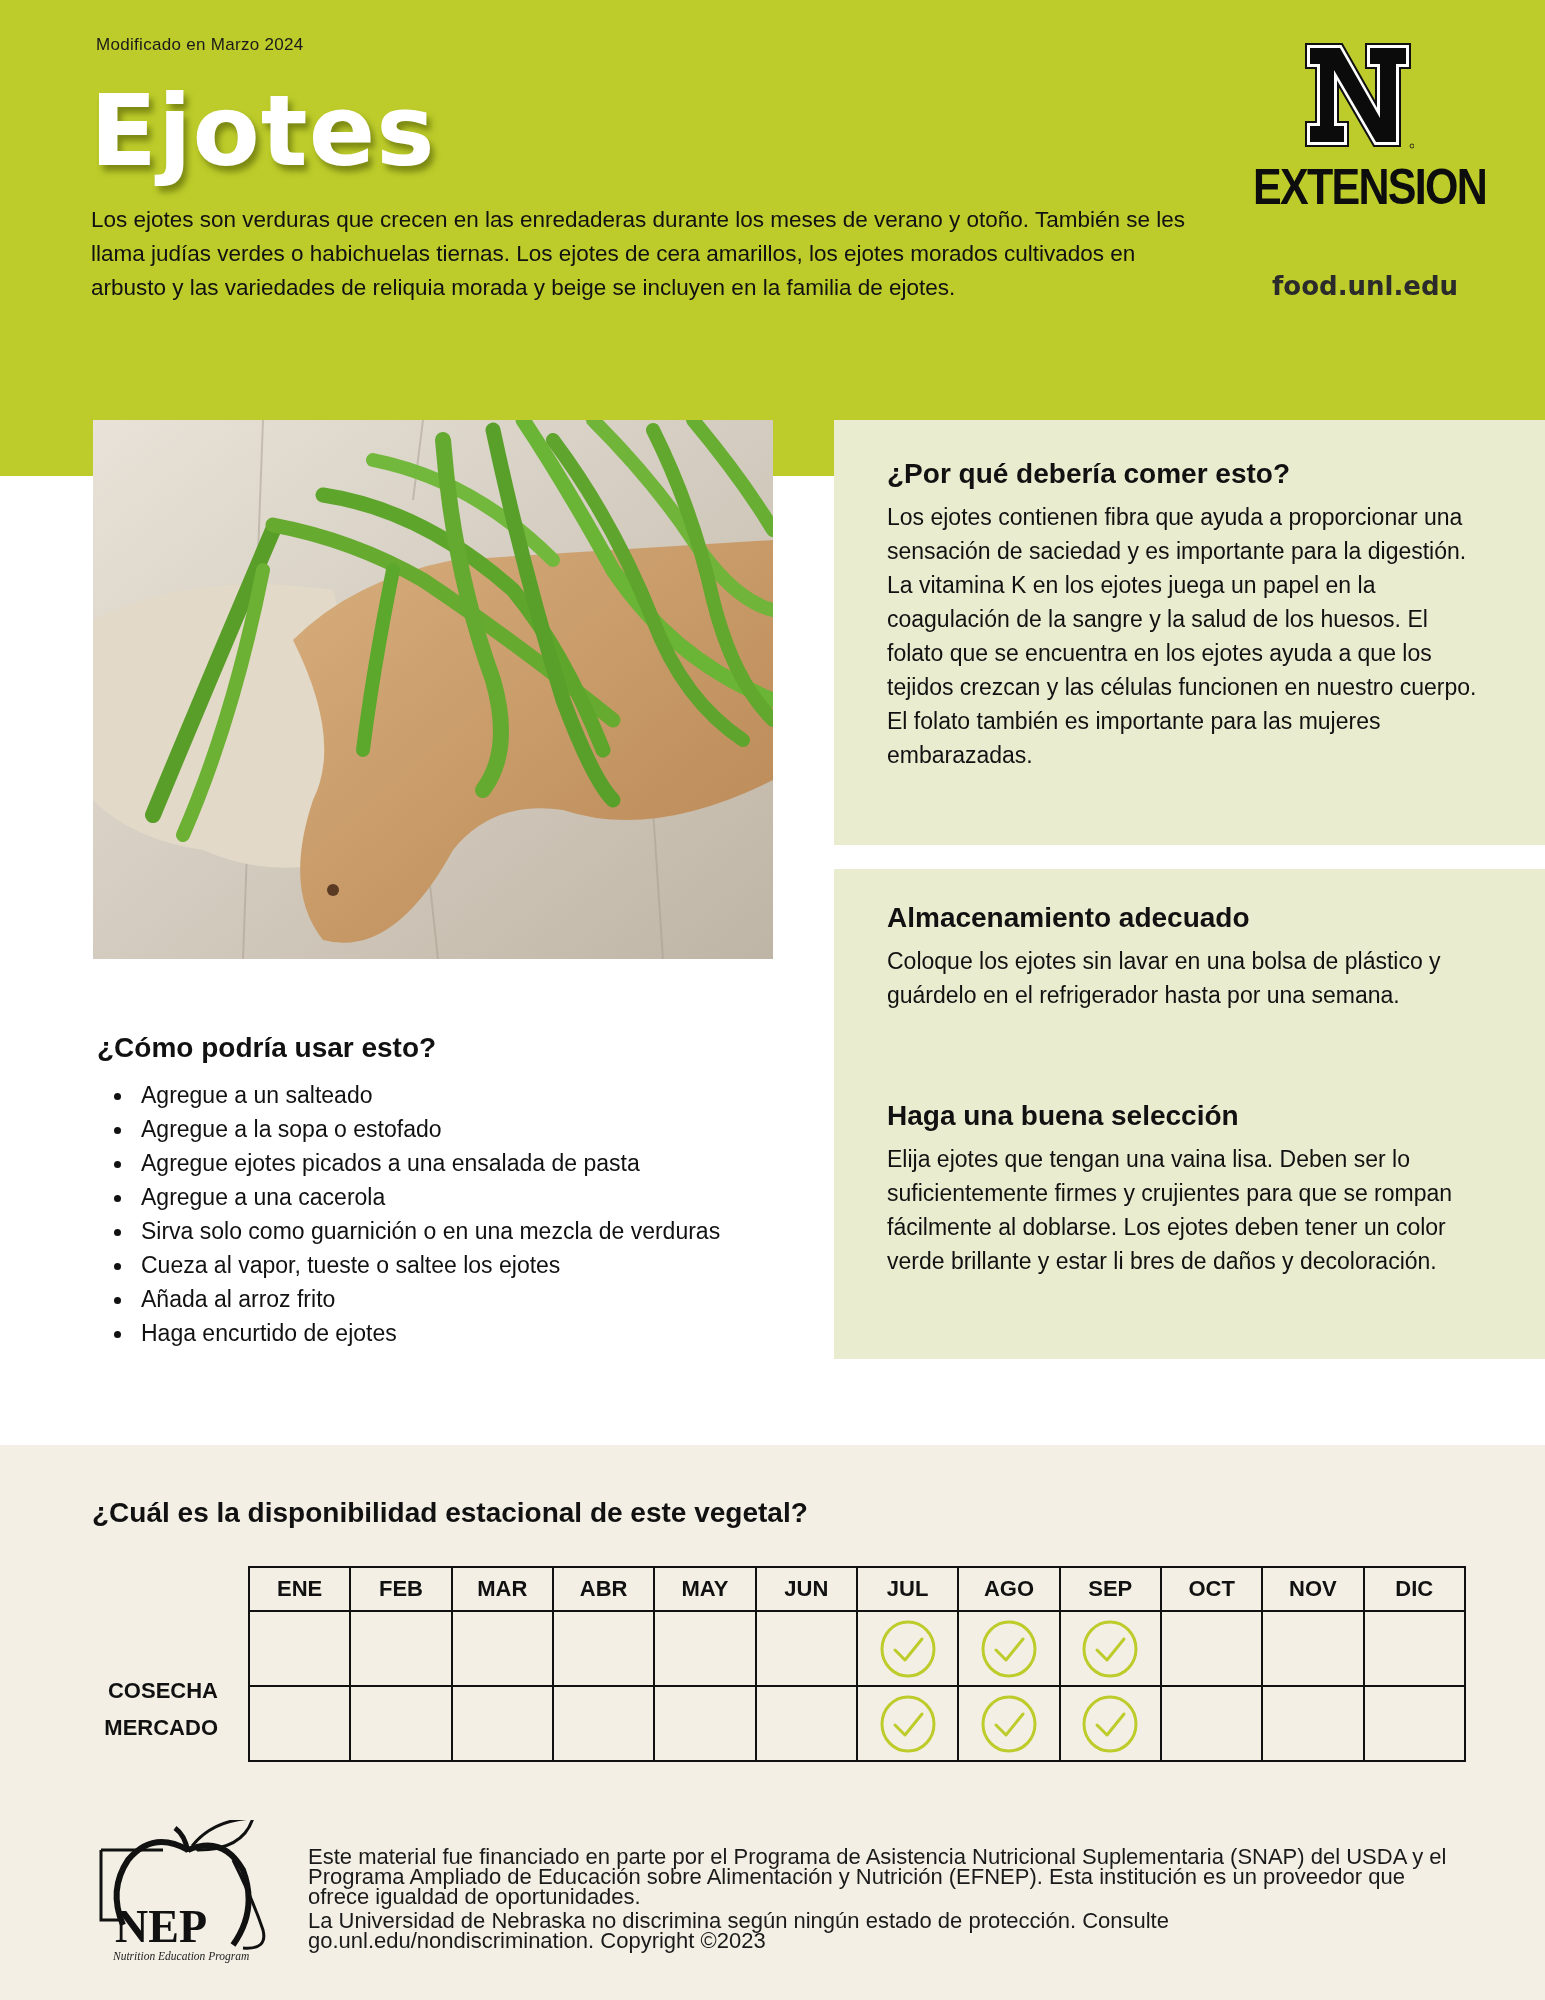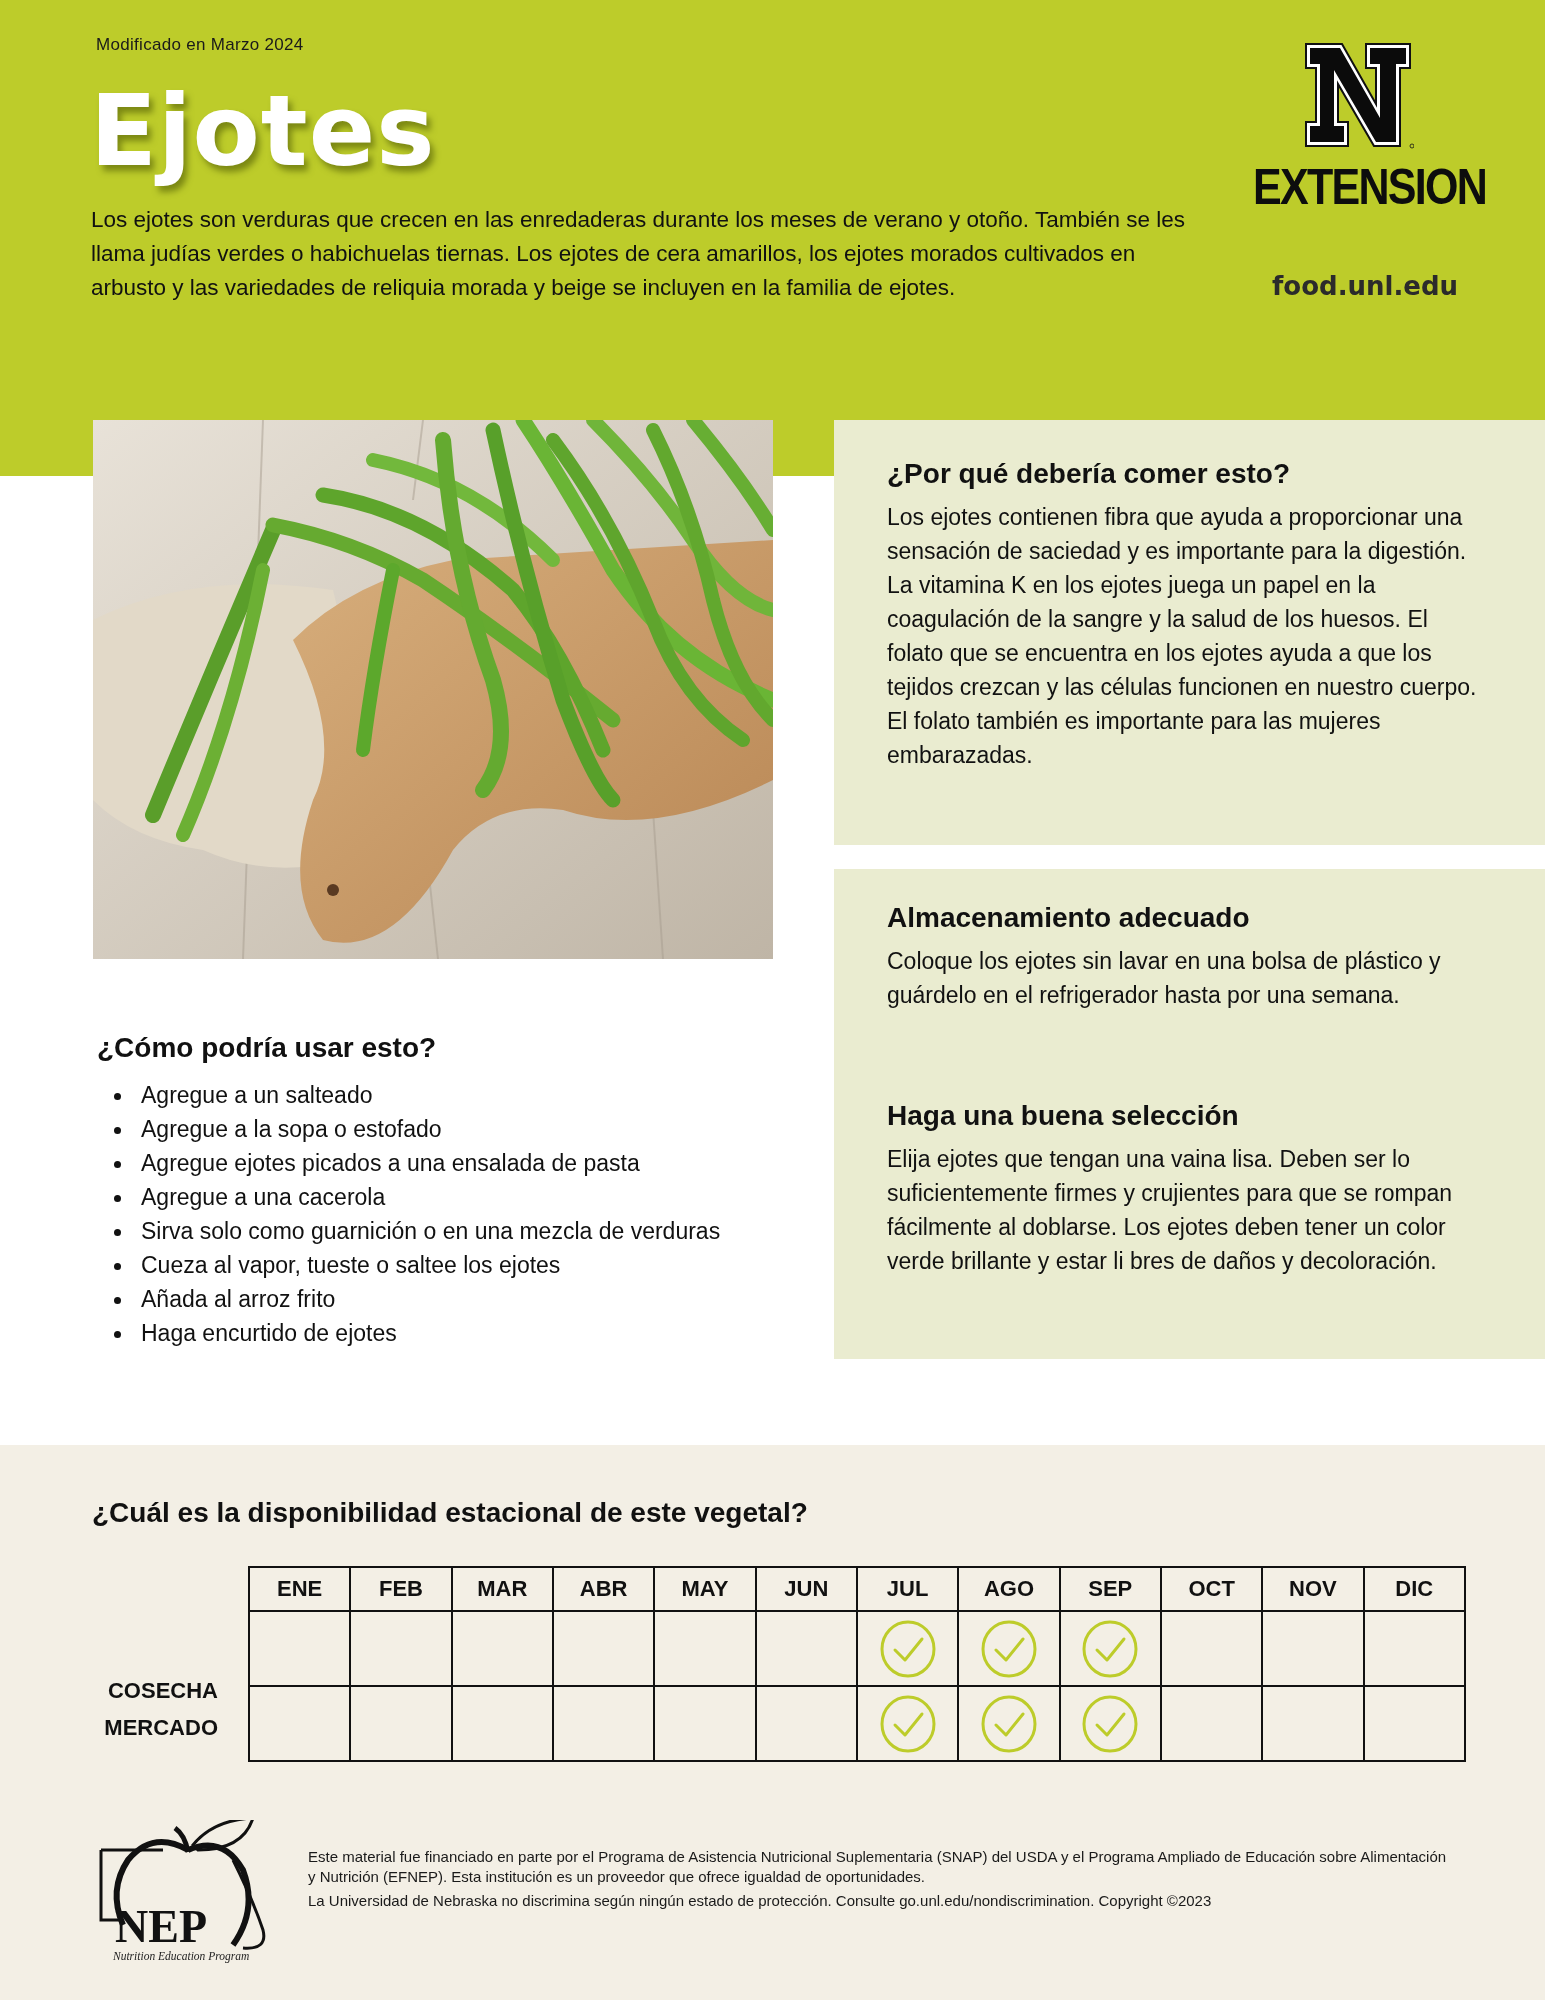--- a/index.html
+++ b/index.html
@@ -46,21 +46,21 @@
   .rl2 { left: 68px; top: 270px; }
   table.cal { position: absolute; left: 236px; top: 121px; width: 1218px; border-collapse: collapse; table-layout: fixed; margin-left: 12px; }
   table.cal th, table.cal td { border: 2px solid #111; text-align: center; }
   table.cal th { height: 44px; font-weight: bold; font-size: 22px; color: #111; }
   table.cal td { height: 75px; }
   .check { display: inline-block; width: 58px; height: 58px; vertical-align: middle; }
 
   
   .nep { position: absolute; left: 93px; top: 1820px; width: 190px; height: 145px; }
   .nep svg { width: 100%; height: 100%; }
-  .fine { position: absolute; left: 308px; top: 1847px; width: 1140px; font-size: 15px; line-height: 20px; color: #1a1a1a; }
+  .fine { position: absolute; left: 308px; top: 1847px; width: 1140px; font-size: 22px; line-height: 20px; color: #1a1a1a; }
   .fine p + p { margin-top: 4px; }
 </style>
 </head>
 <body>
 
 <header class="header">
   <div class="modified">Modificado en Marzo 2024</div>
   <h1 class="title">Ejotes</h1>
   <p class="intro">Los ejotes son verduras que crecen en las enredaderas durante los meses de verano y otoño. También se les llama judías verdes o habichuelas tiernas. Los ejotes de cera amarillos, los ejotes morados cultivados en arbusto y las variedades de reliquia morada y beige se incluyen en la familia de ejotes.</p>
 

